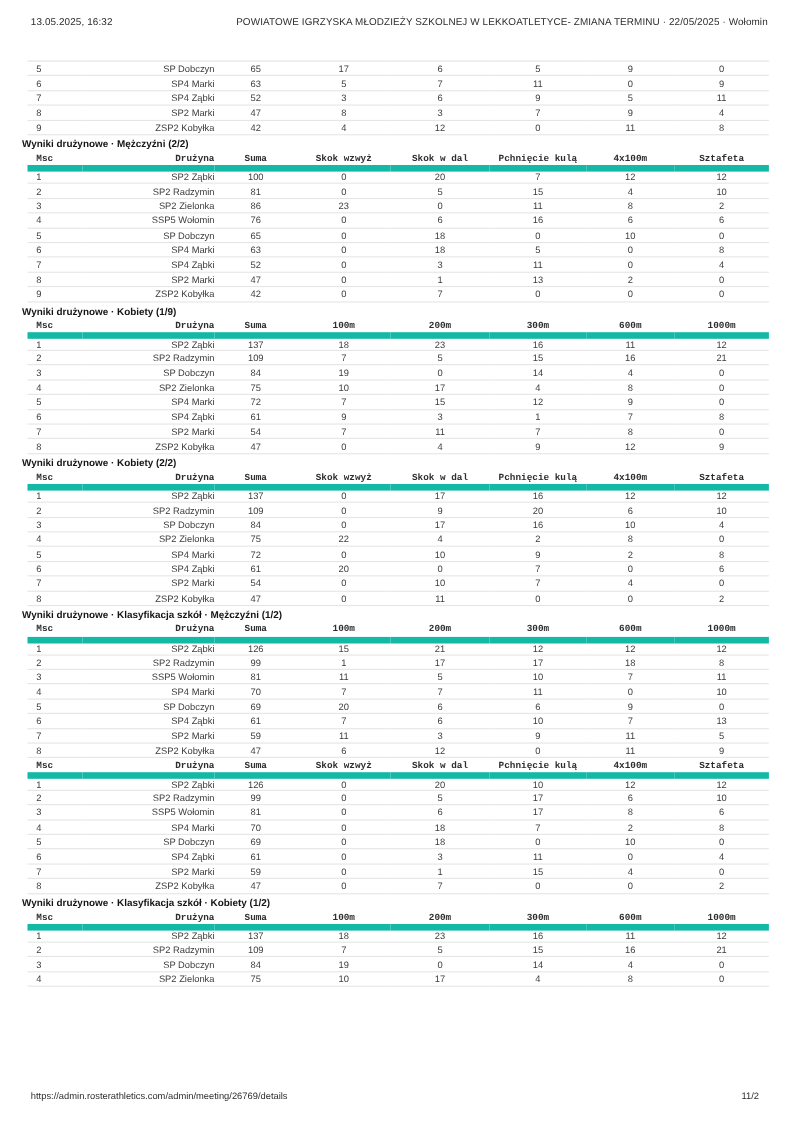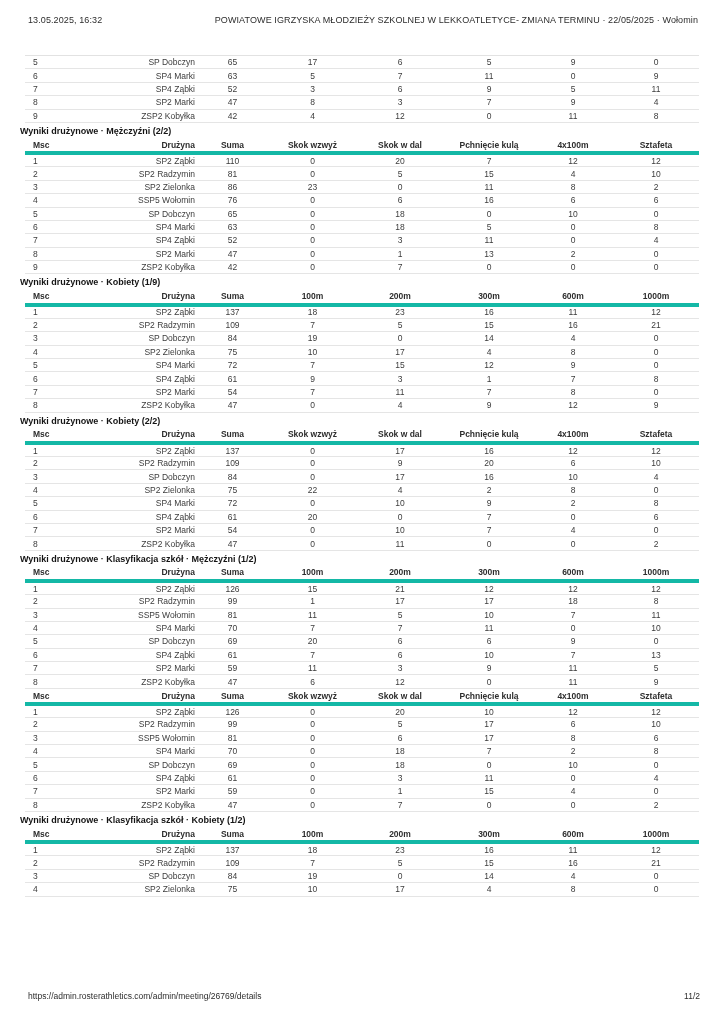--- a/index.html
+++ b/index.html
@@ -46,42 +46,43 @@
   }
   table.results-table.first {
     border-top: 1px solid #e2e2e2;
   }
   table.results-table th {
     font-size: 8.5px;
     font-weight: bold;
     color: #2e2e2e;
     height: 15.5px;
     padding: 0;
-    border-bottom: 4px solid #14b8a6;
+    border-bottom: 6px solid #14b8a6;
     white-space: nowrap;
     overflow: hidden;
+    font-family: Liberation Mono, monospace;
   }
   table.results-table td {
     font-size: 8.5px;
     font-weight: normal;
     color: #3c3c3c;
     height: 13.4px;
     padding: 0;
     border-bottom: 1px solid #e5e5e5;
     white-space: nowrap;
     overflow: hidden;
   }
   table.results-table th, table.results-table td { text-align: center; vertical-align: middle; }
   table.results-table th.c0, table.results-table td.c0 { text-align: left; padding-left: 8px; }
   table.results-table th.c1, table.results-table td.c1 { text-align: right; padding-left: 13px; }
 
   .page-footer {
     position: absolute;
     left: 28px;
-    right: 24px;
+    right: 34px;
     top: 991px;
     display: flex;
     justify-content: space-between;
     font-size: 8.5px;
     color: #2d2d2d;
     align-items: center;
   }
 </style>
 </head>
 <body>
@@ -180,21 +181,21 @@
             <th class="c4">Skok w dal</th>
             <th class="c5">Pchnięcie kulą</th>
             <th class="c6">4x100m</th>
             <th class="c7">Sztafeta</th>
           </tr>
         </thead>
         <tbody>
           <tr>
             <td class="c0">1</td>
             <td class="c1">SP2 Ząbki</td>
-            <td class="c2">110</td>
+            <td class="c2">100</td>
             <td class="c3">0</td>
             <td class="c4">20</td>
             <td class="c5">7</td>
             <td class="c6">12</td>
             <td class="c7">12</td>
           </tr>
           <tr>
             <td class="c0">2</td>
             <td class="c1">SP2 Radzymin</td>
             <td class="c2">81</td>

